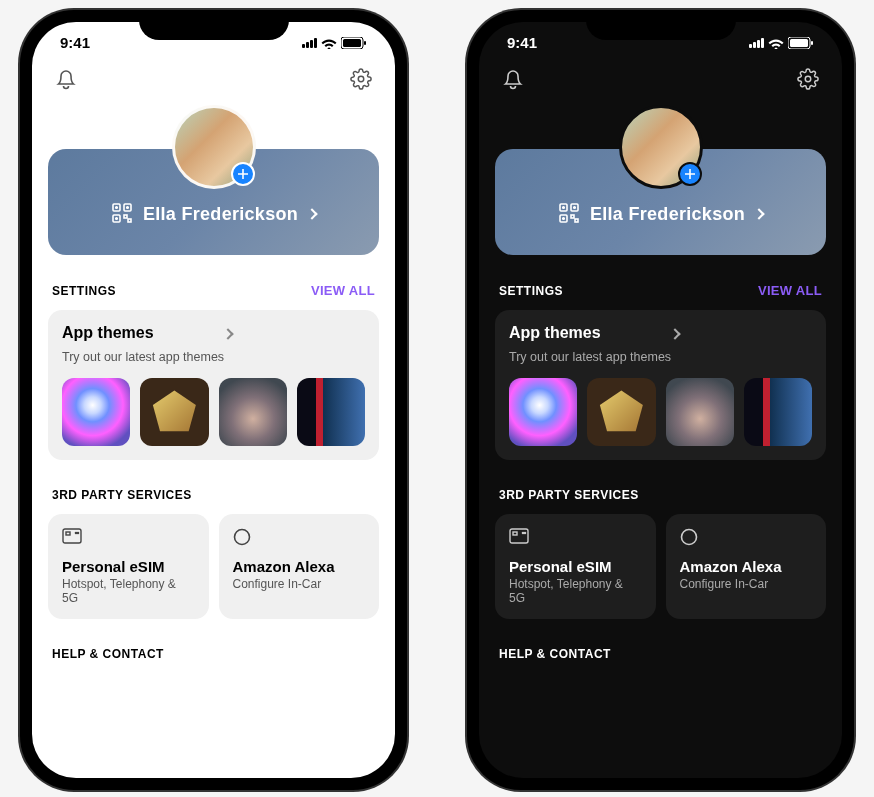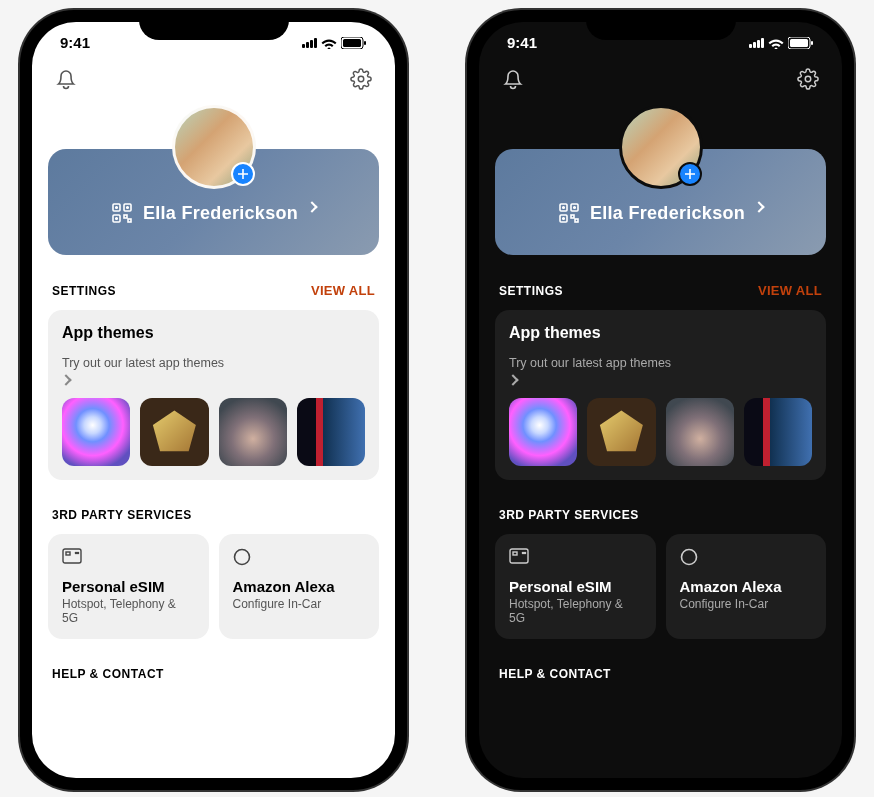--- a/index.html
+++ b/index.html
@@ -96,44 +96,45 @@
   border-radius: 50%;
   color: #fff;
   display: flex;
   align-items: center;
   justify-content: center;
   border: 2px solid #fff;
 }
 .dark .avatar-add { border-color: #0d0d0d; }
 .profile-name-row {
   display: flex;
+  align-items: center;
   justify-content: center;
   gap: 10px;
   color: #fff;
 }
 .profile-name { font-size: 18px; font-weight: 600; letter-spacing: 0.3px; }
 .qr-icon { width: 22px; height: 22px; }
 .chevron-right-sm { width: 8px; height: 8px; border-top: 2px solid #fff; border-right: 2px solid #fff; transform: rotate(45deg); }
 .section-header {
   display: flex;
   justify-content: space-between;
   align-items: center;
   padding: 28px 4px 12px;
 }
 .section-title { font-size: 12px; font-weight: 700; letter-spacing: 0.5px; }
-.view-all { color: #c2410c; font-size: 13px; font-weight: 700; letter-spacing: 0.3px; cursor: pointer; }
+.view-all { color: #8b5cf6; font-size: 13px; font-weight: 700; letter-spacing: 0.3px; cursor: pointer; }
 .card {
   border-radius: 14px;
   padding: 14px;
 }
 .light .card { background: #f0f0f0; }
 .dark .card { background: #1e1e1e; }
-.card-header { display: flex; align-items: flex-start; cursor: pointer; flex-direction: column; }
+.card-header { display: flex; align-items: flex-start; cursor: pointer; }
 .card-title { font-size: 16px; font-weight: 700; }
-.card-subtitle { font-size: 12.5px; margin-top: 14px; }
+.card-subtitle { font-size: 12.5px; margin-top: 8px; }
 .light .card-subtitle { color: #555; }
 .dark .card-subtitle { color: #aaa; }
 .chevron-card { width: 8px; height: 8px; border-top: 2px solid currentColor; border-right: 2px solid currentColor; transform: rotate(45deg); margin-top: 6px; margin-right: 4px; }
 .light .chevron-card { color: #888; }
 .dark .chevron-card { color: #aaa; }
 .theme-row { display: flex; gap: 10px; margin-top: 14px; }
 .theme-tile { flex: 1; aspect-ratio: 1; border-radius: 12px; cursor: pointer; }
 .theme-tile.t1 { background: radial-gradient(circle at 45% 40%, #fff 0%, #c8d8ff 15%, #7090ff 30%, #ff60ff 55%, #6050c0 80%); }
 .theme-tile.t2 { background: #3a2818; display:flex;align-items:center;justify-content:center; }
 .theme-tile.t2::before { content:""; width:70%; height:70%; background: linear-gradient(135deg,#e8d070,#a07030); clip-path: polygon(50% 5%, 95% 35%, 80% 90%, 20% 90%, 5% 35%); }

